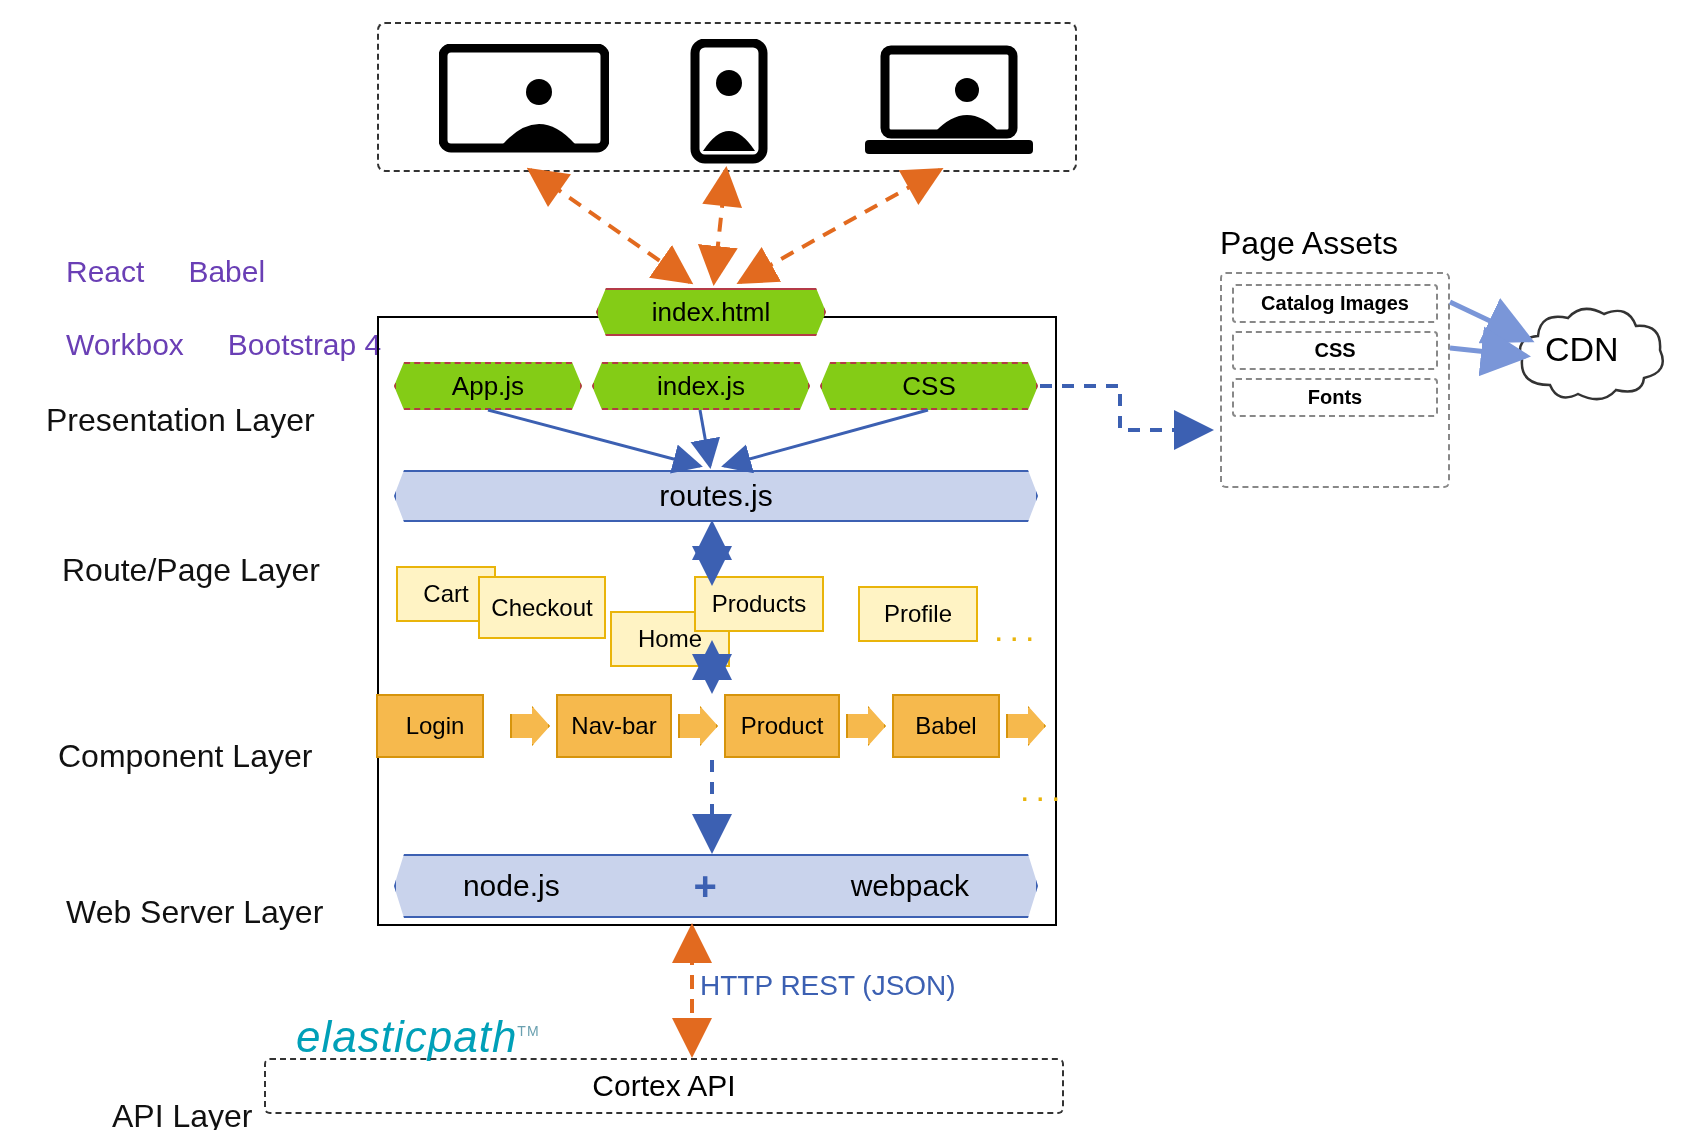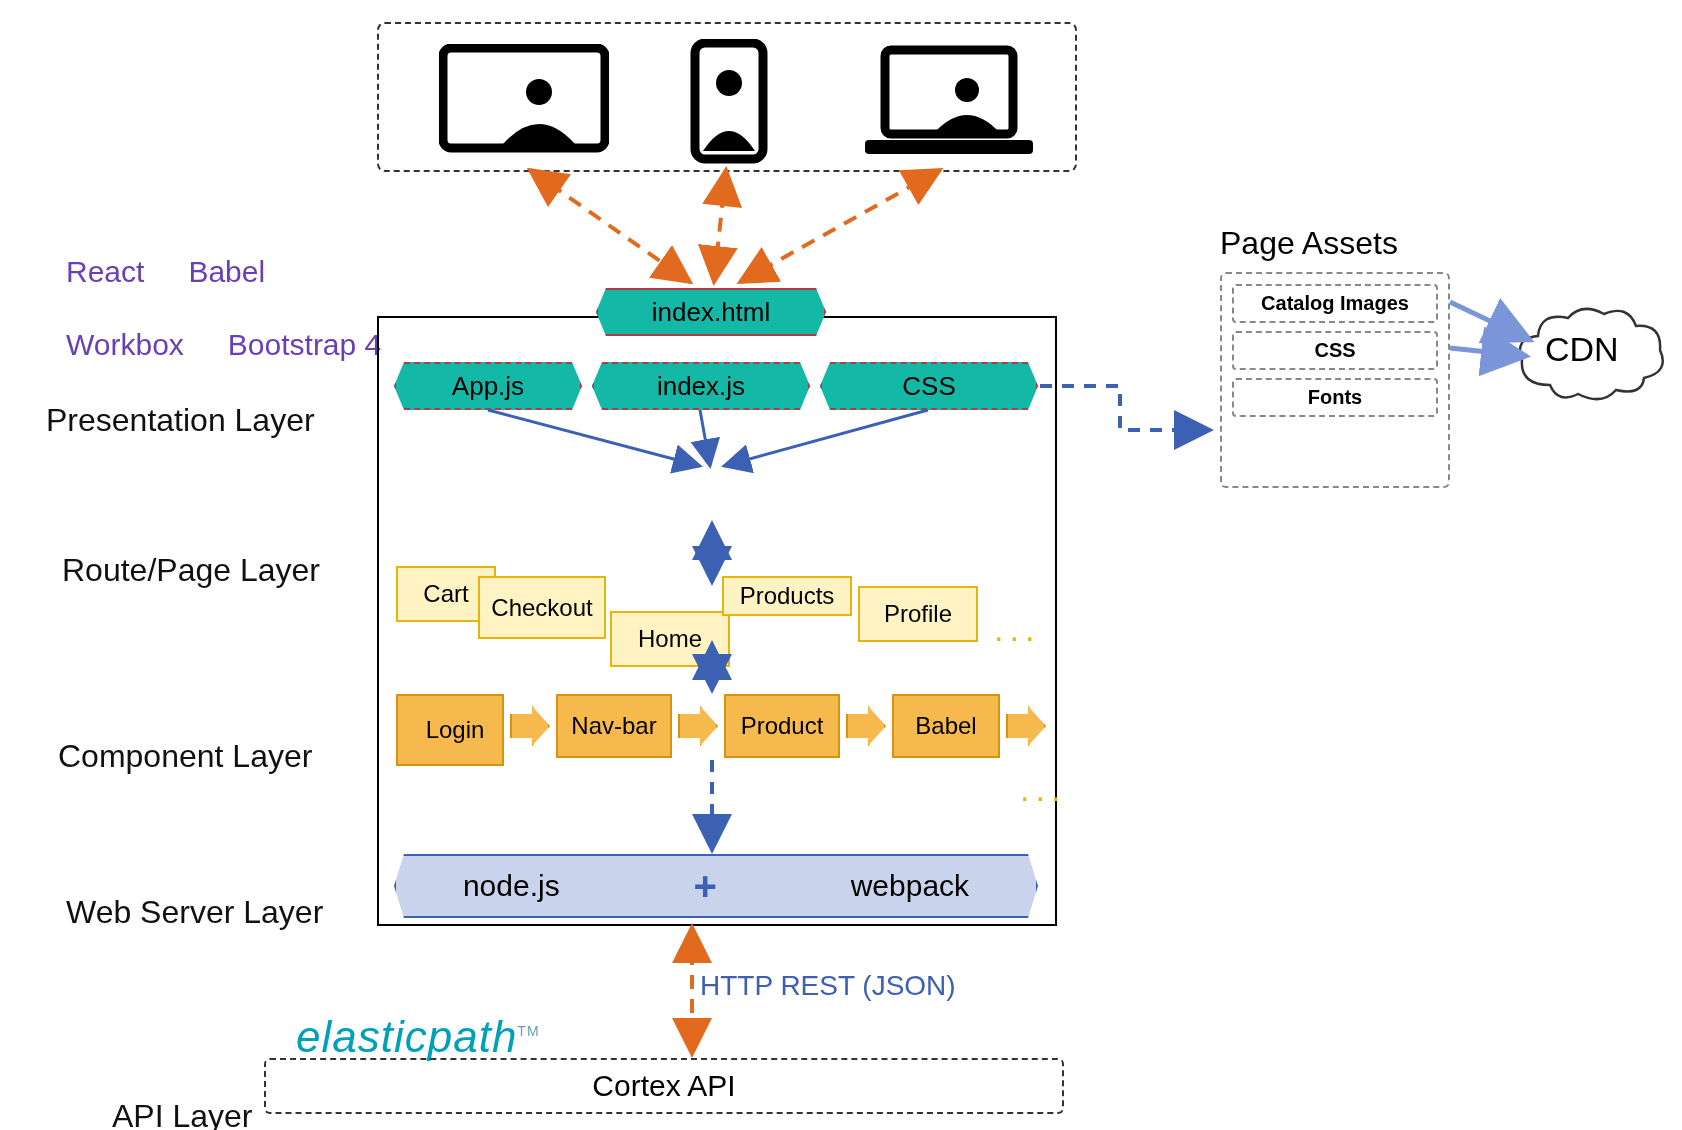--- a/index.html
+++ b/index.html
@@ -45,21 +45,21 @@
   .main-frame {
     position: absolute;
     left: 377px; top: 316px;
     width: 680px; height: 610px;
     border: 2px solid #000;
   }
 
   
   .pinkbox {
     position: absolute;
-    background: #14b8a6;
+    background: #84cc16;
     border: 2px solid #b43a47;
     font-size: 26px;
     text-align: center;
     display: flex; align-items: center; justify-content: center;
     clip-path: polygon(10px 0, calc(100% - 10px) 0, 100% 50%, calc(100% - 10px) 100%, 10px 100%, 0 50%);
   }
   .pinkbox.dashed { border-style: dashed; }
 
   
   .bluebar {
@@ -229,29 +229,30 @@
   <div class="layer-label" style="left:112px; top:1066px;">API Layer</div>
 
   <div class="main-frame"></div>
 
   <div class="pinkbox" style="left:596px; top:288px; width:230px; height:48px;">index.html</div>
 
   <div class="pinkbox dashed" style="left:394px; top:362px; width:188px; height:48px;">App.js</div>
   <div class="pinkbox dashed" style="left:592px; top:362px; width:218px; height:48px;">index.js</div>
   <div class="pinkbox dashed" style="left:820px; top:362px; width:218px; height:48px;">CSS</div>
 
+  <div class="bluebar" style="left:394px; top:470px; width:644px; height:52px;">routes.js</div>
 
   <div class="routecard" style="left:396px; top:566px; width:100px; height:56px;">Cart</div>
   <div class="routecard" style="left:478px; top:576px; width:128px; height:63px;">Checkout</div>
   <div class="routecard" style="left:610px; top:586px; width:120px; height:56px;margin-top:25px;">Home</div>
-  <div class="routecard" style="left:722px; top:576px; width:130px; height:40px;">Products</div>
+  <div class="routecard" style="left:694px; top:576px; width:130px; height:56px;">Products</div>
   <div class="routecard" style="left:858px; top:586px; width:120px; height:56px;">Profile</div>
   <div class="ellipsis-dots" style="left:994px; top:610px;">...</div>
 
-  <div class="compbox" style="left:396px; top:694px; width:108px; height:72px;padding-left:10px;">Login</div>
+  <div class="compbox" style="left:376px; top:694px; width:108px; height:64px;padding-left:10px;">Login</div>
   <div class="orange-arrow" style="left:510px; top:706px;"></div>
   <div class="compbox" style="left:556px; top:694px; width:116px; height:64px;">Nav-bar</div>
   <div class="orange-arrow" style="left:678px; top:706px;"></div>
   <div class="compbox" style="left:724px; top:694px; width:116px; height:64px;">Product</div>
   <div class="orange-arrow" style="left:846px; top:706px;"></div>
   <div class="compbox" style="left:892px; top:694px; width:108px; height:64px;">Babel</div>
   <div class="orange-arrow" style="left:1006px; top:706px;"></div>
   <div class="ellipsis-dots" style="left:1020px; top:770px;">...</div>
 
   <div class="bluebar web-server-bar" style="left:394px; top:854px; width:644px; height:64px;">

